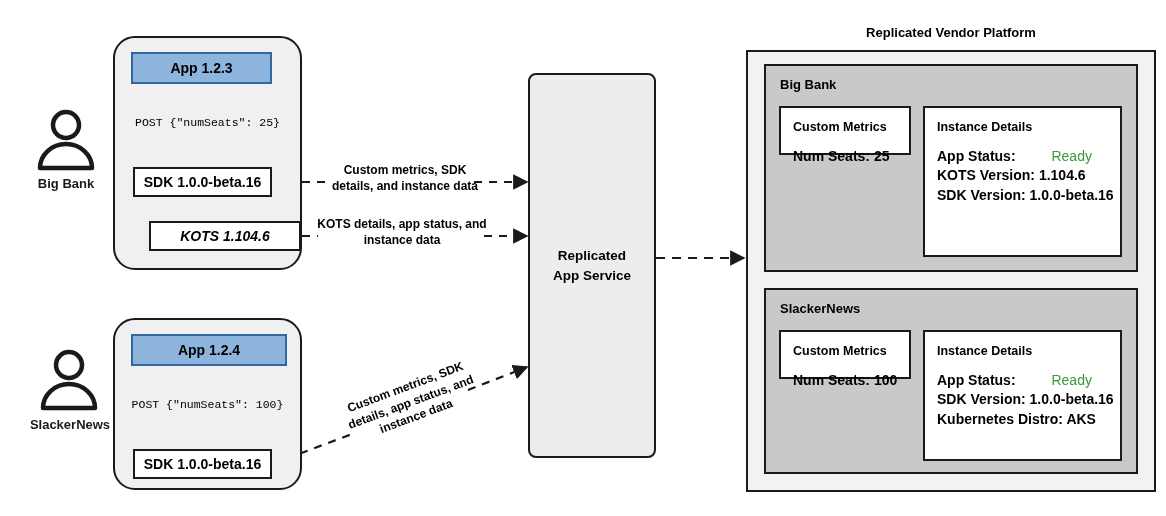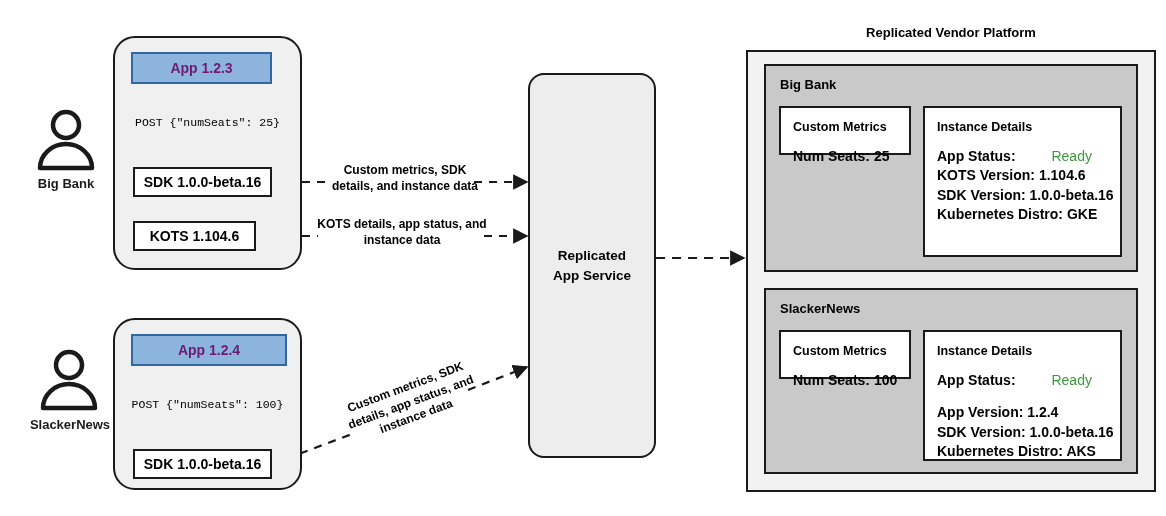--- a/index.html
+++ b/index.html
@@ -59,21 +59,21 @@
   .app-box {
     position: absolute;
     background: #8cb4dc;
     border: 2px solid #32689e;
     box-sizing: border-box;
     display: flex;
     align-items: center;
     justify-content: center;
     font-size: 14px;
     font-weight: bold;
-    color: #701a75;
+    color: #000000;
   }
   .comp-box {
     position: absolute;
     background: #ffffff;
     border: 2px solid #1a1a1a;
     box-sizing: border-box;
     display: flex;
     align-items: center;
     justify-content: center;
     font-size: 14px;
@@ -89,21 +89,21 @@
     color: #000;
     text-align: center;
     white-space: nowrap;
   }
 
   
   .service-box {
     position: absolute;
     background: #ededed;
     border: 2px solid #1a1a1a;
-    border-radius: 16px;
+    border-radius: 8px;
     box-sizing: border-box;
     display: flex;
     align-items: center;
     justify-content: center;
     text-align: center;
     font-size: 13.5px;
     font-weight: bold;
     color: #000;
     line-height: 1.45;
   }
@@ -239,21 +239,21 @@
   <div class="cluster-title" style="left:113px; top:8px; width:176px;">GKE Cluster</div>
 
   <div class="cluster" style="left:113px; top:36px; width:189px; height:234px;"></div>
 
   <div class="app-box" style="left:131px; top:52px; width:141px; height:32px;">App 1.2.3</div>
 
   <div class="post-label" style="left:113px; top:116px; width:189px;">POST {"numSeats": 25}</div>
 
   <div class="comp-box" style="left:133px; top:167px; width:139px; height:30px;">SDK 1.0.0-beta.16</div>
 
-  <div class="comp-box" style="left:133px; top:221px; width:123px; height:30px;">KOTS 1.104.6</div>
+  <div class="comp-box" style="left:149px; top:221px; width:152px; height:30px;font-style:italic;">KOTS 1.104.6</div>
 
 
   <div class="cluster" style="left:113px; top:318px; width:189px; height:172px;"></div>
 
   <div class="app-box" style="left:131px; top:334px; width:156px; height:32px;">App 1.2.4</div>
 
   <div class="post-label" style="left:108px; top:398px; width:199px;">POST {"numSeats": 100}</div>
 
   <div class="comp-box" style="left:133px; top:449px; width:139px; height:30px;">SDK 1.0.0-beta.16</div>
 
@@ -294,36 +294,34 @@
   </div>
 
   <div class="white-card" style="left:923px; top:106px; width:199px; height:151px;">
     <p class="card-head">Instance Details</p>
     <p class="card-line">
       <span>App Status:</span>
       <span class="status-value" style="color:#3a9a3a;">Ready</span>
     </p>
     <p class="card-line">KOTS Version: 1.104.6</p>
     <p class="card-line">SDK Version: 1.0.0-beta.16</p>
-    <p class="card-line">Kubernetes Distro: GKE</p>
   </div>
 
   <div class="tenant-panel" style="left:764px; top:288px; width:374px; height:186px;">
     <div class="tenant-name">SlackerNews</div>
   </div>
 
   <div class="white-card" style="left:779px; top:330px; width:132px; height:49px;">
     <p class="card-head">Custom Metrics</p>
     <p class="card-line">Num Seats: 100</p>
   </div>
 
   <div class="white-card" style="left:923px; top:330px; width:199px; height:131px;">
     <p class="card-head">Instance Details</p>
     <p class="card-line">
       <span>App Status:</span>
       <span class="status-value" style="color:#3a9a3a;">Ready</span>
     </p>
-    <p class="card-line gap">App Version: 1.2.4</p>
     <p class="card-line">SDK Version: 1.0.0-beta.16</p>
     <p class="card-line">Kubernetes Distro: AKS</p>
   </div>
 
 </div>
 
 </body></html>

